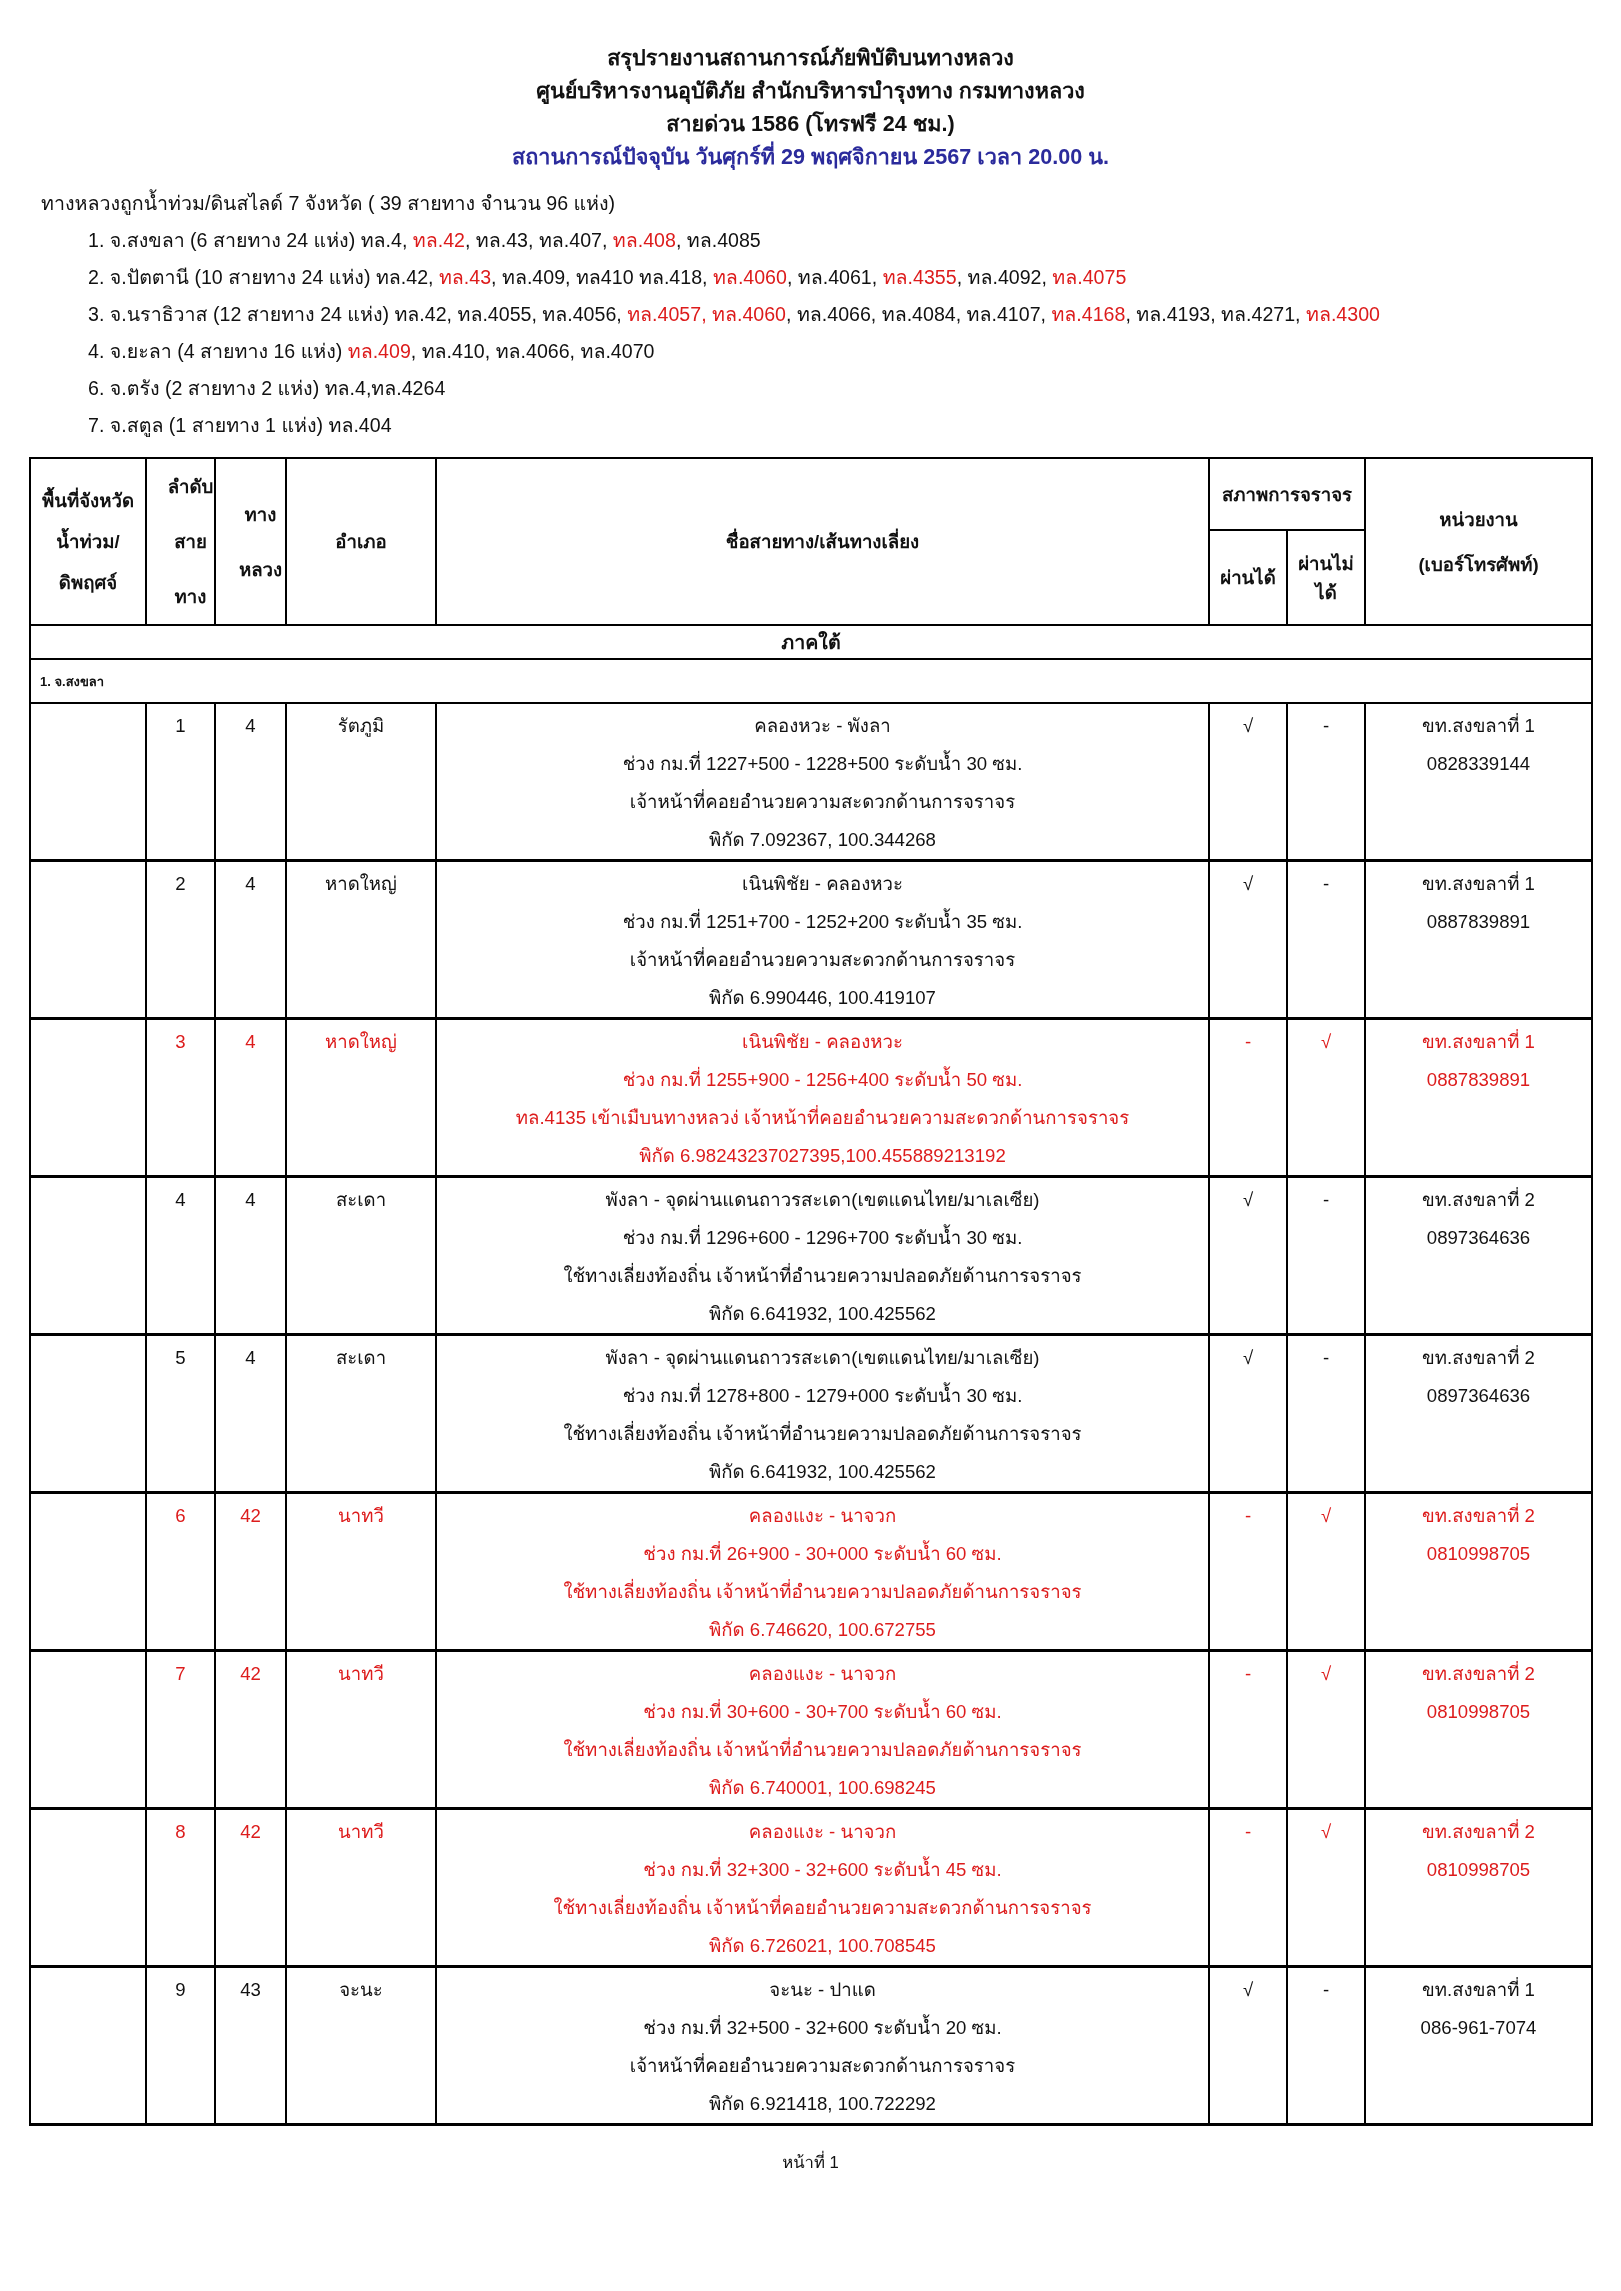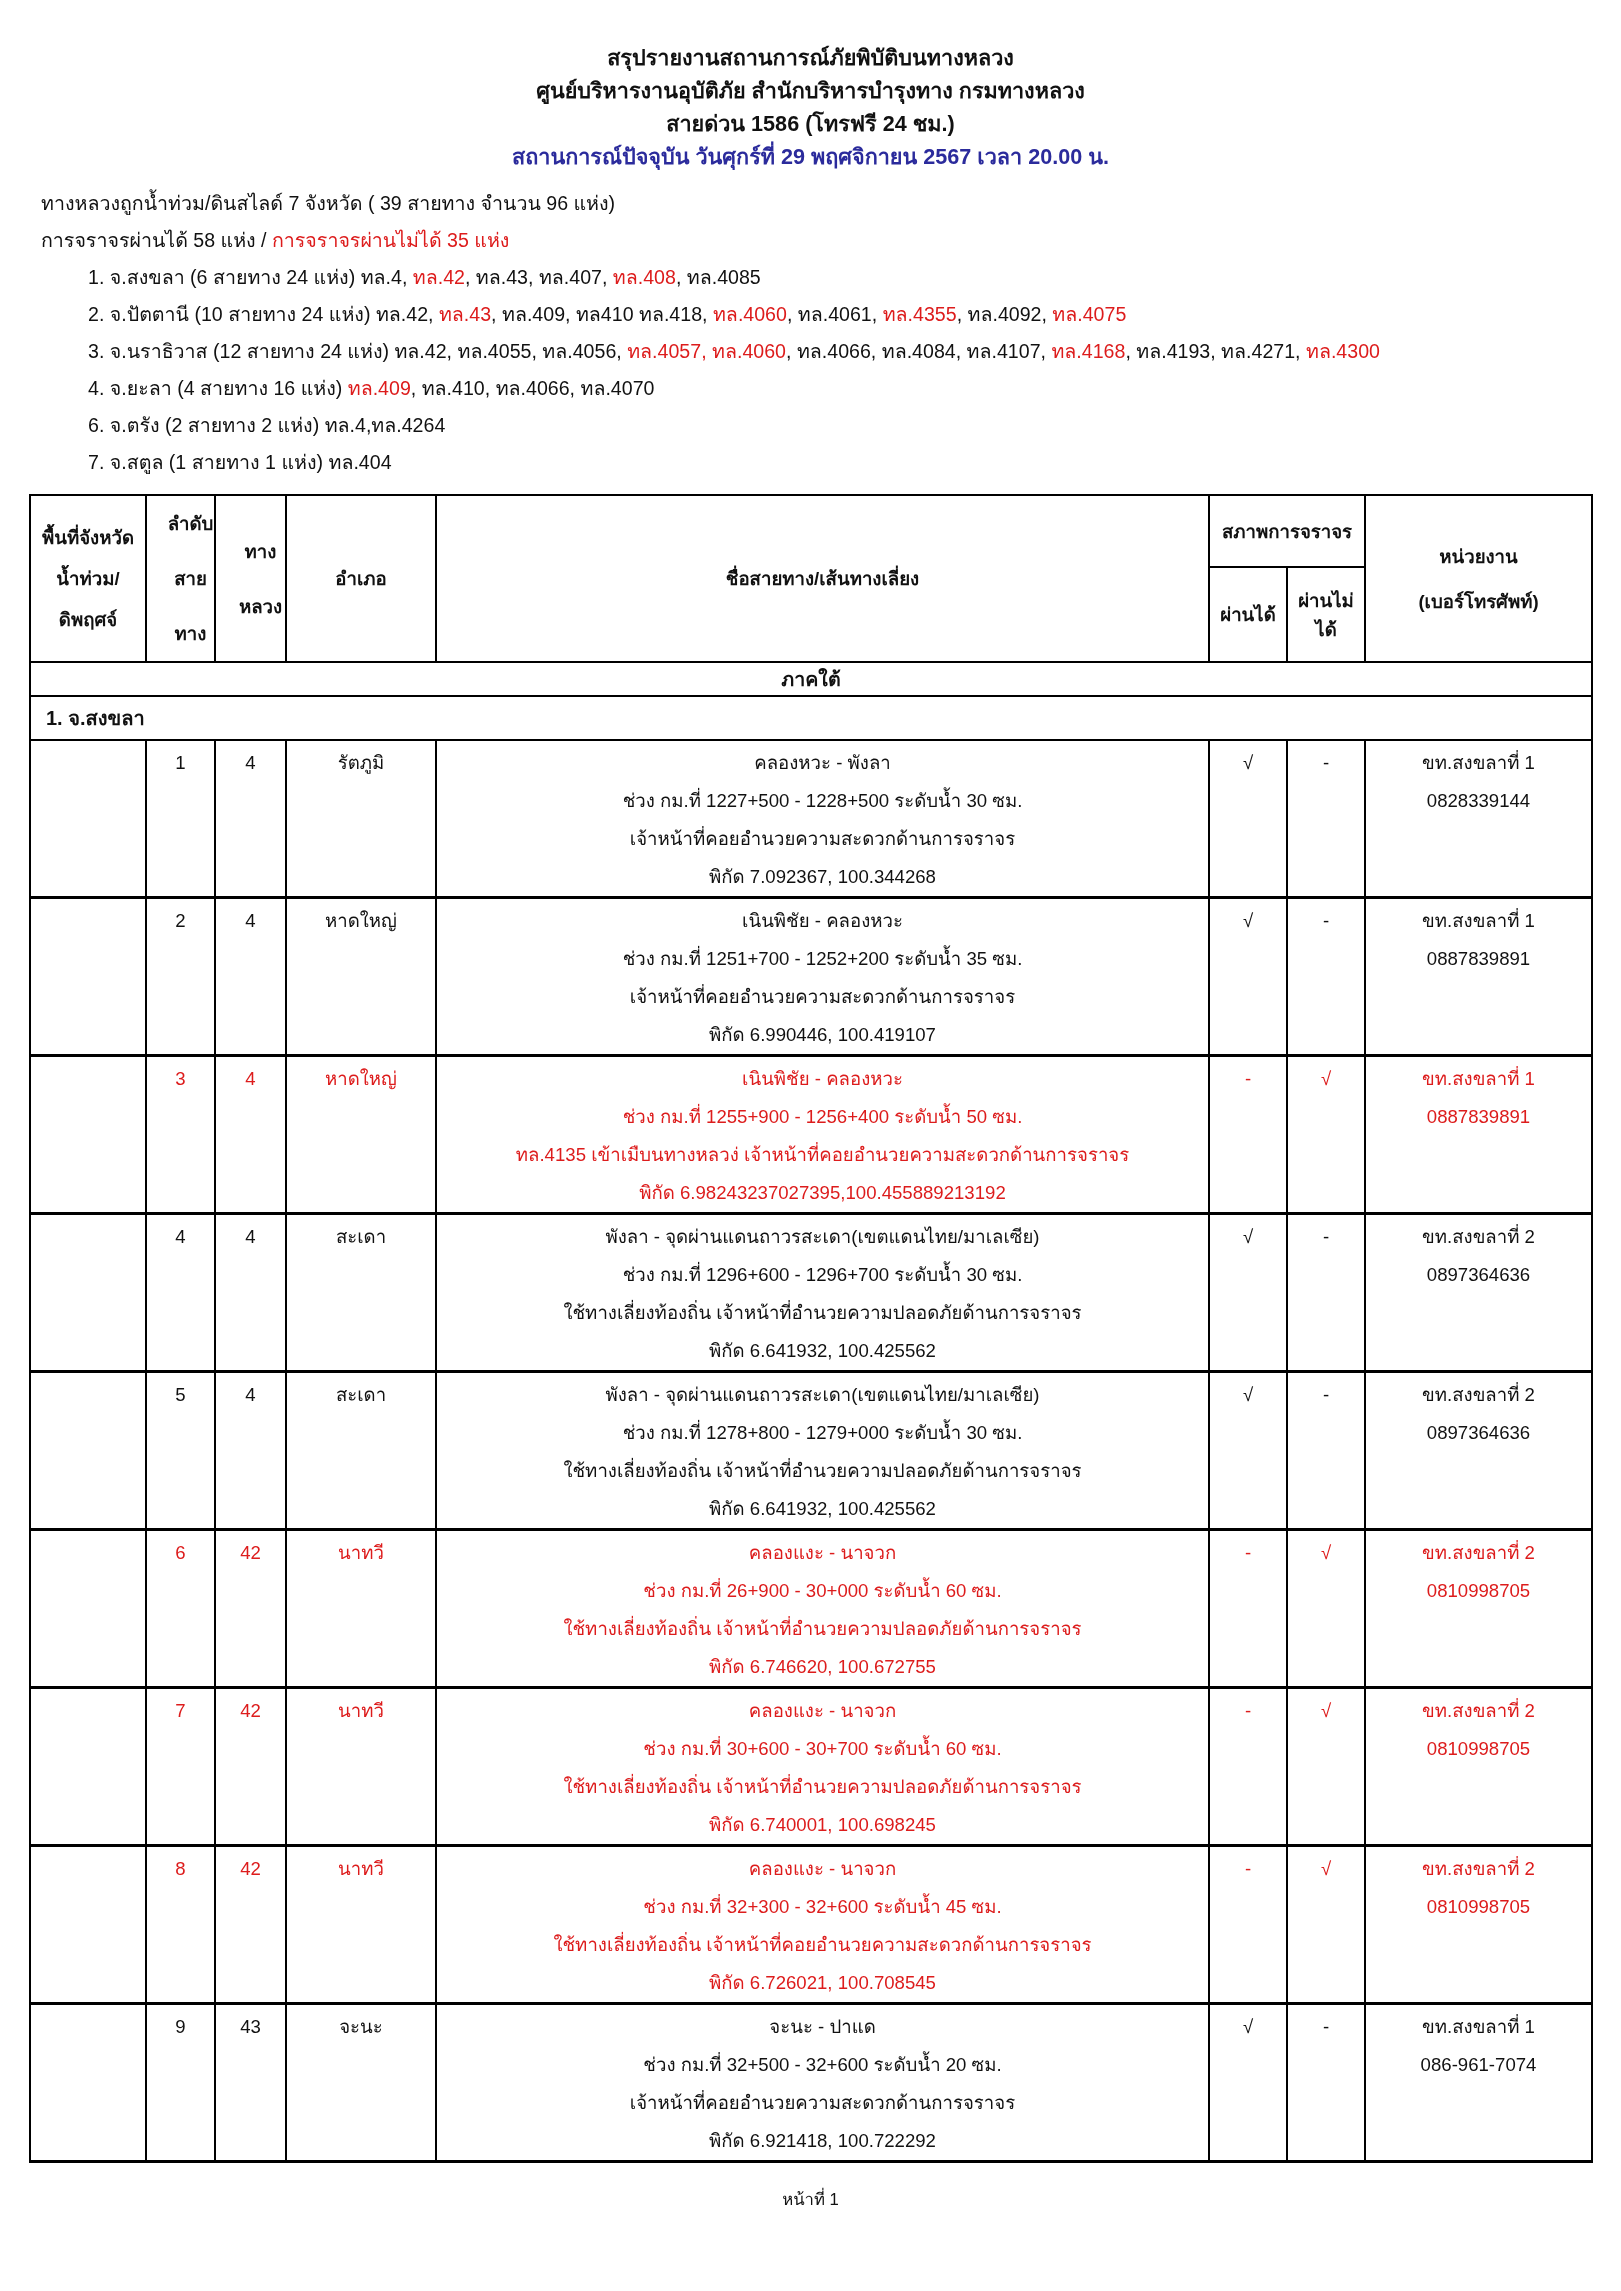--- a/index.html
+++ b/index.html
@@ -70,22 +70,22 @@
     height:32px;
     text-align:center;
     font-weight:bold;
     font-size:19.6px;
     border-bottom-width:2px;
   }
   tr.province-row td{
     height:44px;
     text-align:left;
     font-weight:bold;
-    font-size:20px;
-    padding-left:15px;
+    font-size:13px;
+    padding-left:9px;
     border-bottom-width:2.9px;
   }
   tr.data-row{height:157px;}
   tr.data-row td{
     vertical-align:top;
     text-align:center;
     border-bottom-width:3.9px;
     padding-top:2.9px;
   }
   tr.data-row.red td{color:var(--red);}
@@ -106,21 +106,20 @@
 
   <div class="titles">
     <div class="title-line">สรุปรายงานสถานการณ์ภัยพิบัติบนทางหลวง</div>
     <div class="title-line">ศูนย์บริหารงานอุบัติภัย สำนักบริหารบำรุงทาง กรมทางหลวง</div>
     <div class="title-line">สายด่วน 1586 (โทรฟรี 24 ชม.)</div>
     <div class="title-line navy">สถานการณ์ปัจจุบัน วันศุกร์ที่ 29 พฤศจิกายน 2567 เวลา 20.00 น.</div>
   </div>
 
   <div class="intro" id="intro">
       <div class="intro-line"><span>ทางหลวงถูกน้ำท่วม/ดินสไลด์ 7 จังหวัด ( 39 สายทาง จำนวน 96 แห่ง)</span></div>
-      <div class="intro-line"><span>การจราจรผ่านได้ 58 แห่ง / </span><span class="seg-red">การจราจรผ่านไม่ได้ 35 แห่ง</span></div>
       <div class="intro-line indent"><span>1. จ.สงขลา (6 สายทาง 24 แห่ง) ทล.4, </span><span class="seg-red">ทล.42</span><span>, ทล.43, ทล.407, </span><span class="seg-red">ทล.408</span><span>, ทล.4085</span></div>
       <div class="intro-line indent"><span>2. จ.ปัตตานี (10 สายทาง 24 แห่ง) ทล.42, </span><span class="seg-red">ทล.43</span><span>, ทล.409, ทล410 ทล.418, </span><span class="seg-red">ทล.4060</span><span>, ทล.4061, </span><span class="seg-red">ทล.4355</span><span>, ทล.4092, </span><span class="seg-red">ทล.4075</span></div>
       <div class="intro-line indent"><span>3. จ.นราธิวาส (12 สายทาง 24 แห่ง) ทล.42, ทล.4055, ทล.4056, </span><span class="seg-red">ทล.4057, ทล.4060</span><span>, ทล.4066, ทล.4084, ทล.4107, </span><span class="seg-red">ทล.4168</span><span>, ทล.4193, ทล.4271, </span><span class="seg-red">ทล.4300</span></div>
       <div class="intro-line indent"><span>4. จ.ยะลา (4 สายทาง 16 แห่ง) </span><span class="seg-red">ทล.409</span><span>, ทล.410, ทล.4066, ทล.4070</span></div>
       <div class="intro-line indent"><span>6. จ.ตรัง (2 สายทาง 2 แห่ง) ทล.4,ทล.4264</span></div>
       <div class="intro-line indent"><span>7. จ.สตูล (1 สายทาง 1 แห่ง) ทล.404</span></div>
     </div>
 
   <table class="report">
     <colgroup>

